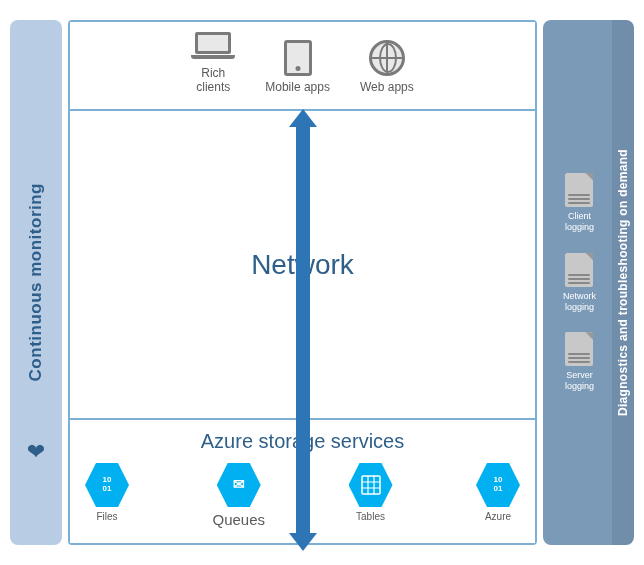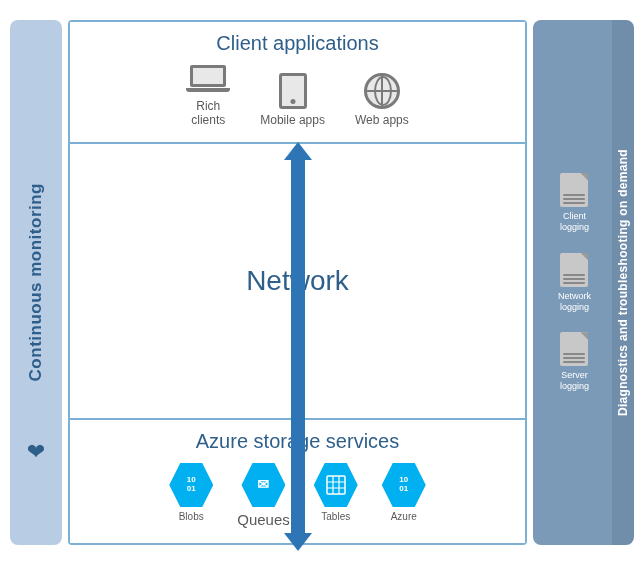--- a/index.html
+++ b/index.html
@@ -196,21 +196,21 @@
     }
 
     
     .storage-section {
       padding: 10px 15px 15px;
       background: #fff;
     }
 
     .storage-icons-row {
       display: flex;
-      justify-content: center;
+      justify-content: space-between;
       gap: 24px;
       margin-top: 8px;
     }
 
     
     .hex-badge {
       width: 44px;
       height: 44px;
       background: #00b0f0;
       clip-path: polygon(25% 0%, 75% 0%, 100% 50%, 75% 100%, 25% 100%, 0% 50%);
@@ -226,21 +226,21 @@
 
     .hex-badge-envelope {
       background: #00b0f0;
     }
     .hex-badge-table {
       background: #00b0f0;
     }
 
     
     .right-sidebar {
-      width: 101px;
+      width: 91px;
       background: #7a9ab8;
       border-radius: 8px;
       display: flex;
       flex-direction: column;
       align-items: center;
       justify-content: space-between;
       padding: 15px 5px;
       margin-left: 6px;
       flex-shrink: 0;
       position: relative;
@@ -308,21 +308,20 @@
 <div class="main-container">
 
   <div class="left-sidebar">
     <span class="left-sidebar-text">Continuous monitoring</span>
     <div class="heart-icon">❤</div>
   </div>
 
   <div class="center-content">
 
     <div class="client-apps-section">
-      <div class="section-title">Client applications</div>
       <div class="icons-row">
 
         <div class="icon-item">
           <div class="laptop-icon">
             <div class="laptop-screen"></div>
             <div class="laptop-base"></div>
           </div>
           <span>Rich<br>clients</span>
         </div>
 
@@ -354,21 +353,21 @@
         <div style="width:0;height:0;border-left:14px solid transparent;border-right:14px solid transparent;border-top:18px solid #2e75b6;"></div>
       </div>
     </div>
 
     <div class="storage-section">
       <div class="section-title">Azure storage services</div>
       <div class="storage-icons-row">
 
         <div class="icon-item">
           <div class="hex-badge" style="font-size:8px; line-height:1.1;">10<br>01</div>
-          <span style="font-size:10px;color:#5a5a5a;">Blobs</span>
+          <span style="font-size:10px;color:#5a5a5a;">Files</span>
         </div>
 
         <div class="icon-item">
           <div class="hex-badge hex-badge-envelope" style="font-size:14px;">✉</div>
           <span style="font-size:15px;color:#5a5a5a;">Queues</span>
         </div>
 
         <div class="icon-item">
           <div class="hex-badge hex-badge-table">
             <svg width="20" height="20" viewBox="0 0 20 20">

